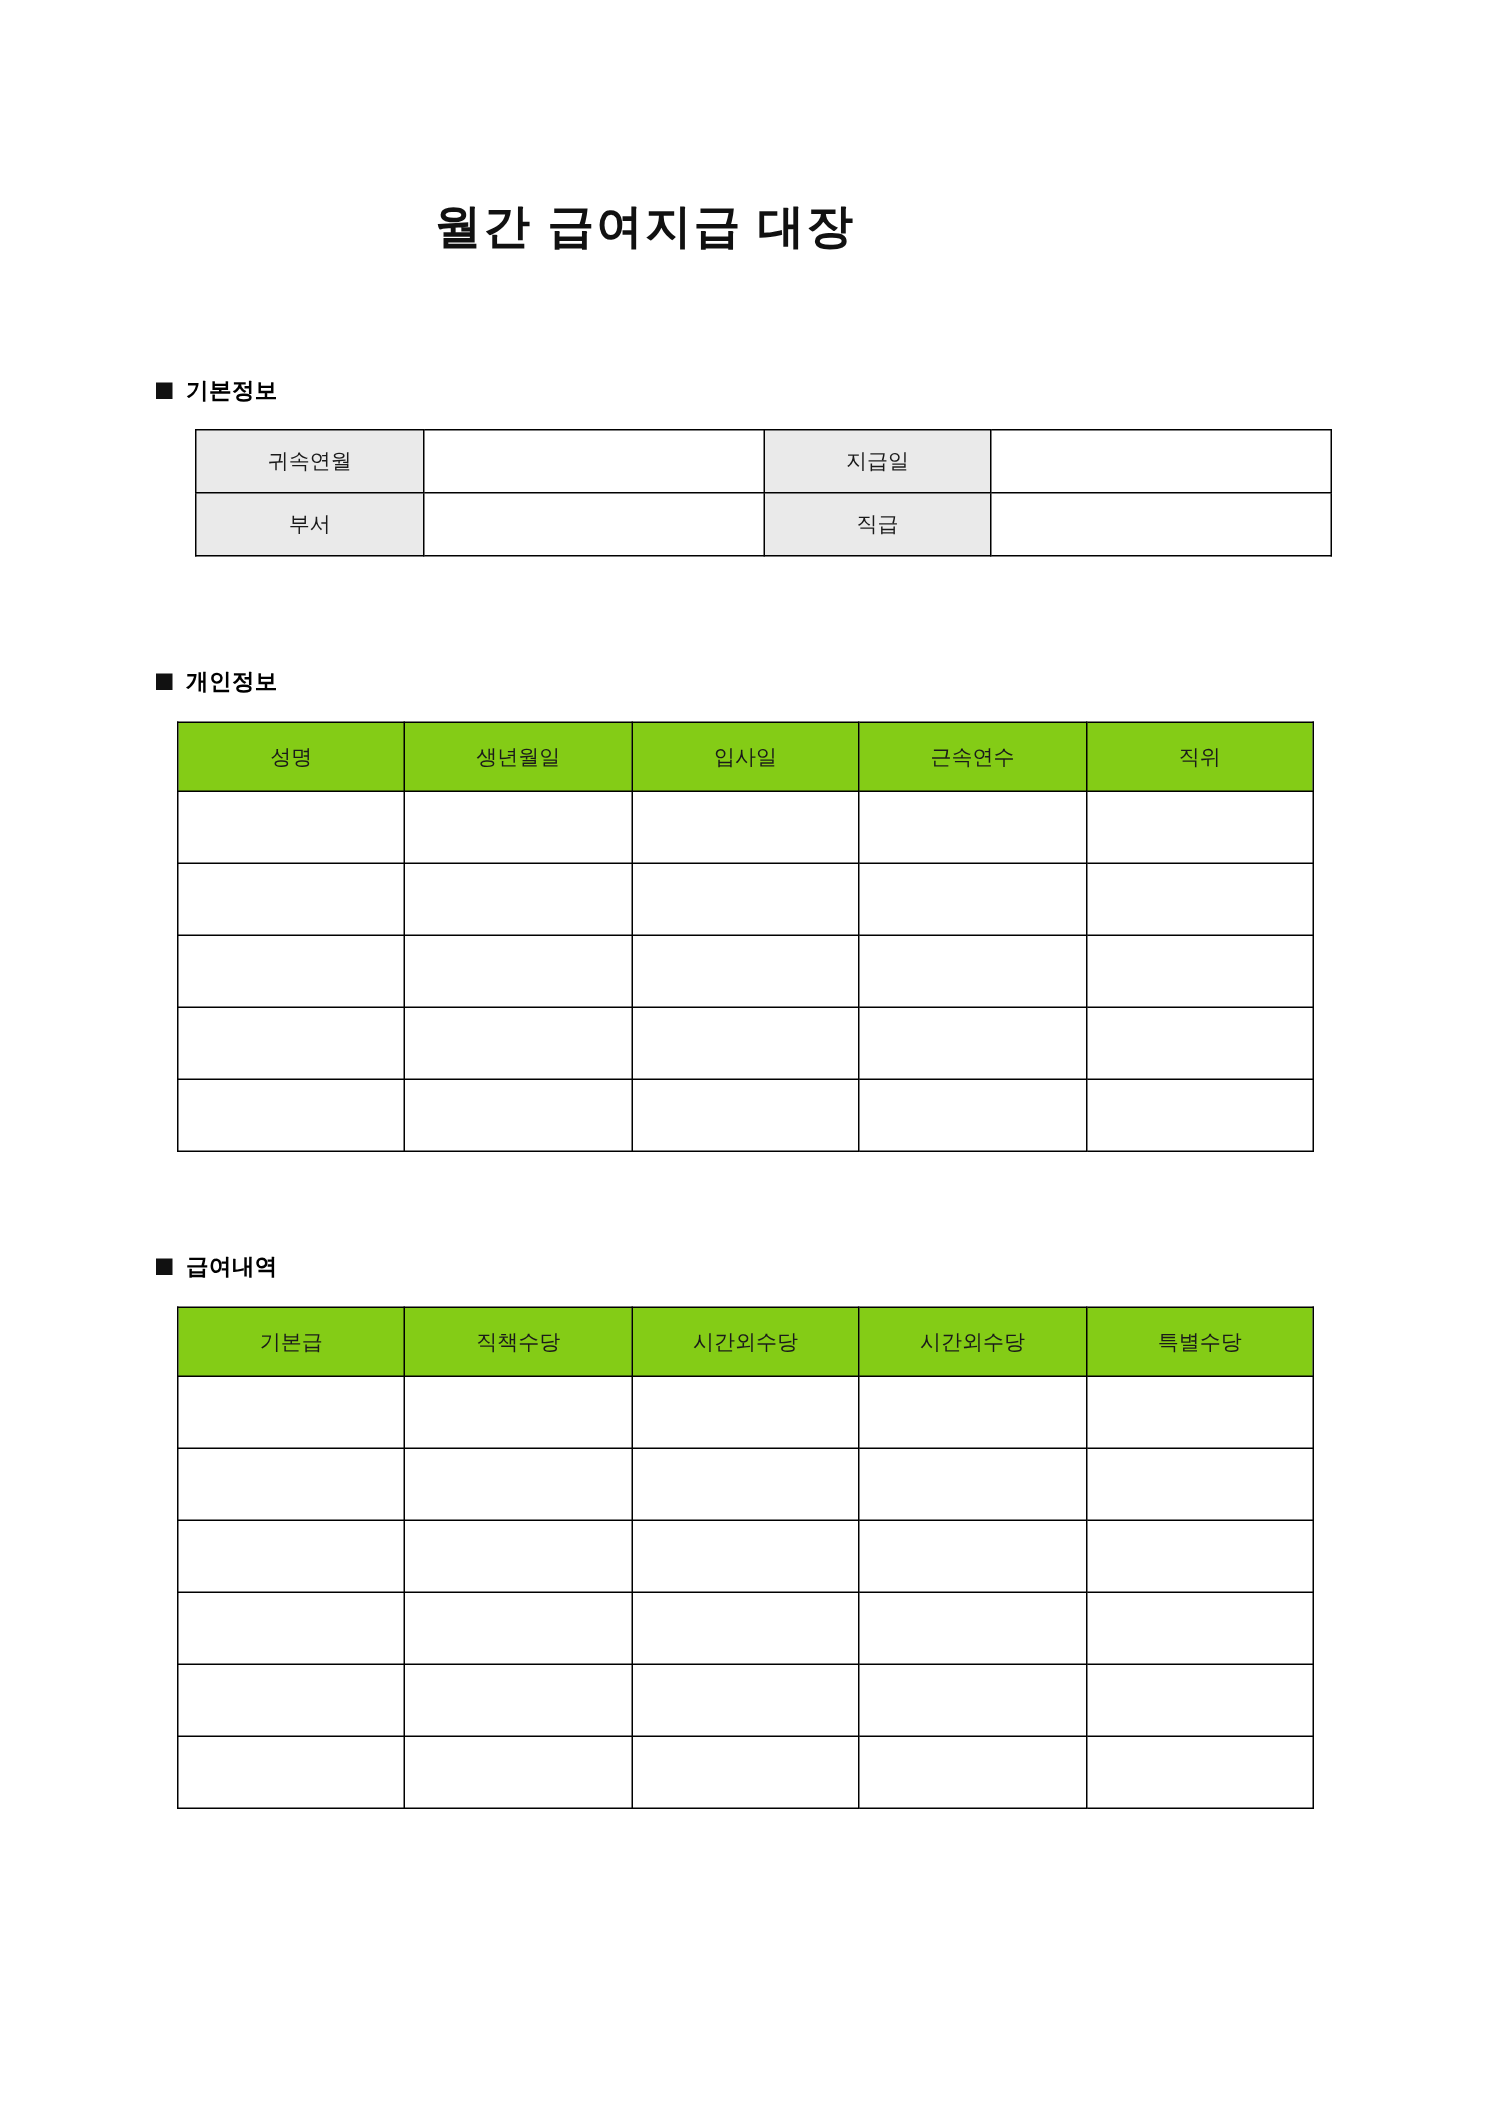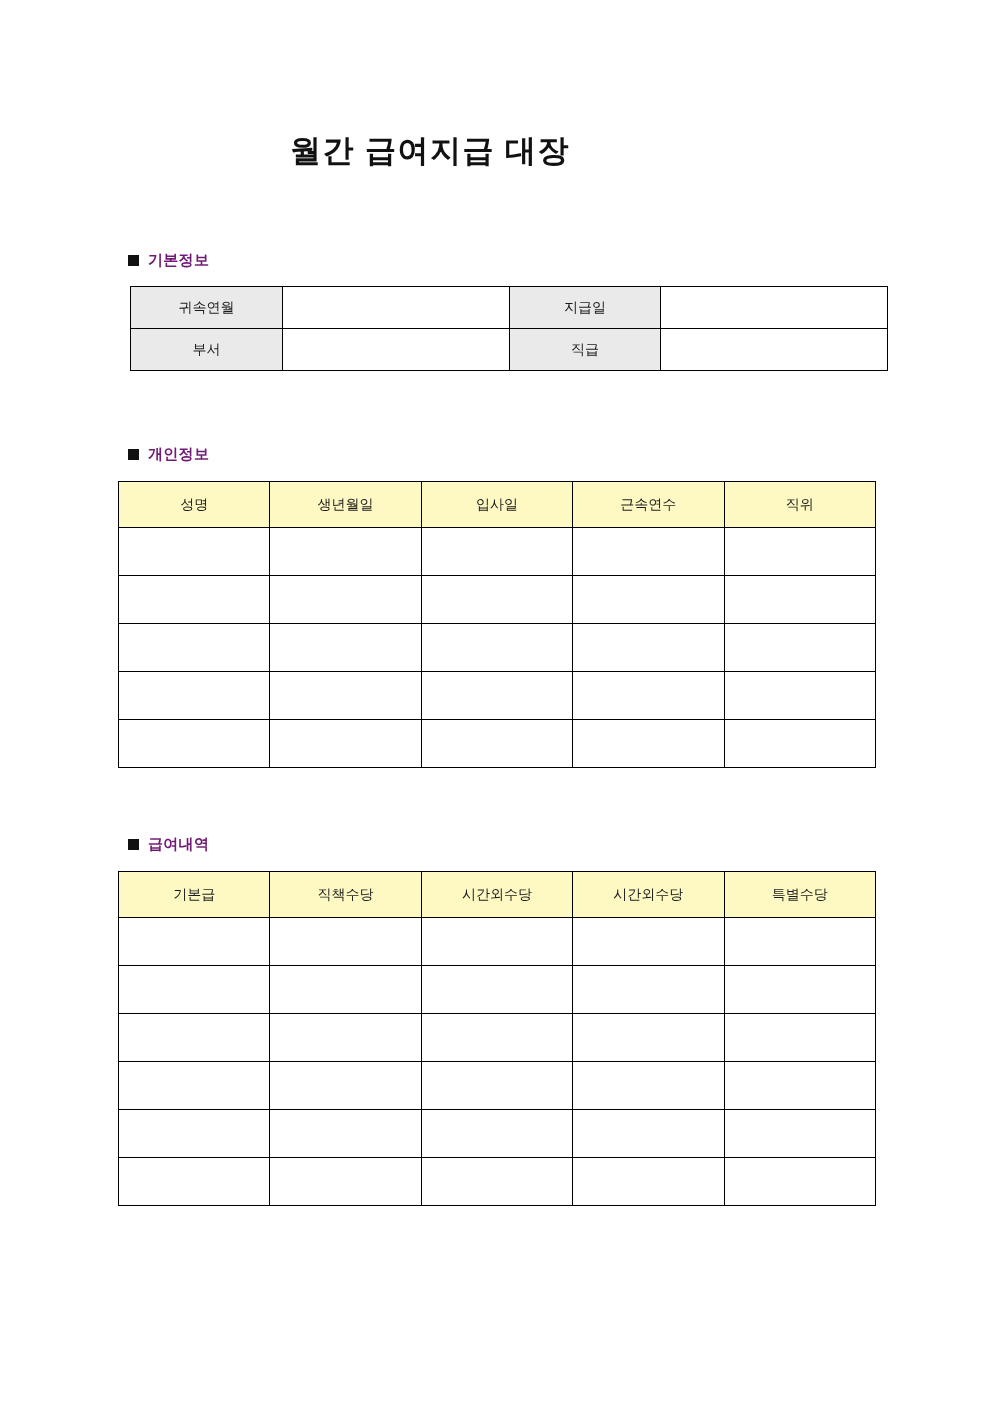--- a/index.html
+++ b/index.html
@@ -33,24 +33,24 @@
     font-size: 31px;
     font-weight: bold;
     letter-spacing: 1.5px;
     line-height: 1.25;
     color: #111111;
   }
 
   
   .section-heading {
     position: absolute;
-    left: 128px;
+    left: 104px;
     font-size: 15px;
     font-weight: bold;
-    color: #701a75;
+    color: #000000;
     display: flex;
     align-items: center;
     gap: 9px;
     letter-spacing: 0.3px;
   }
   .bullet-square {
     display: inline-block;
     width: 11px;
     height: 11px;
     background: #111111;
@@ -70,21 +70,21 @@
     padding: 0;
     margin: 0;
     font-size: 14px;
     font-weight: normal;
     text-align: center;
     vertical-align: middle;
     color: #1a1a1a;
     background: #ffffff;
   }
   .ftable th {
-    background: #fef9c3;
+    background: #84cc16;
   }
   .lbl-cell {
     background: #eaeaea !important;
     font-size: 14px;
     text-align: center;
   }
 
   
   #info-table { top: 286px; margin-left: 12px; }
   #info-table td { height: 42px; }

